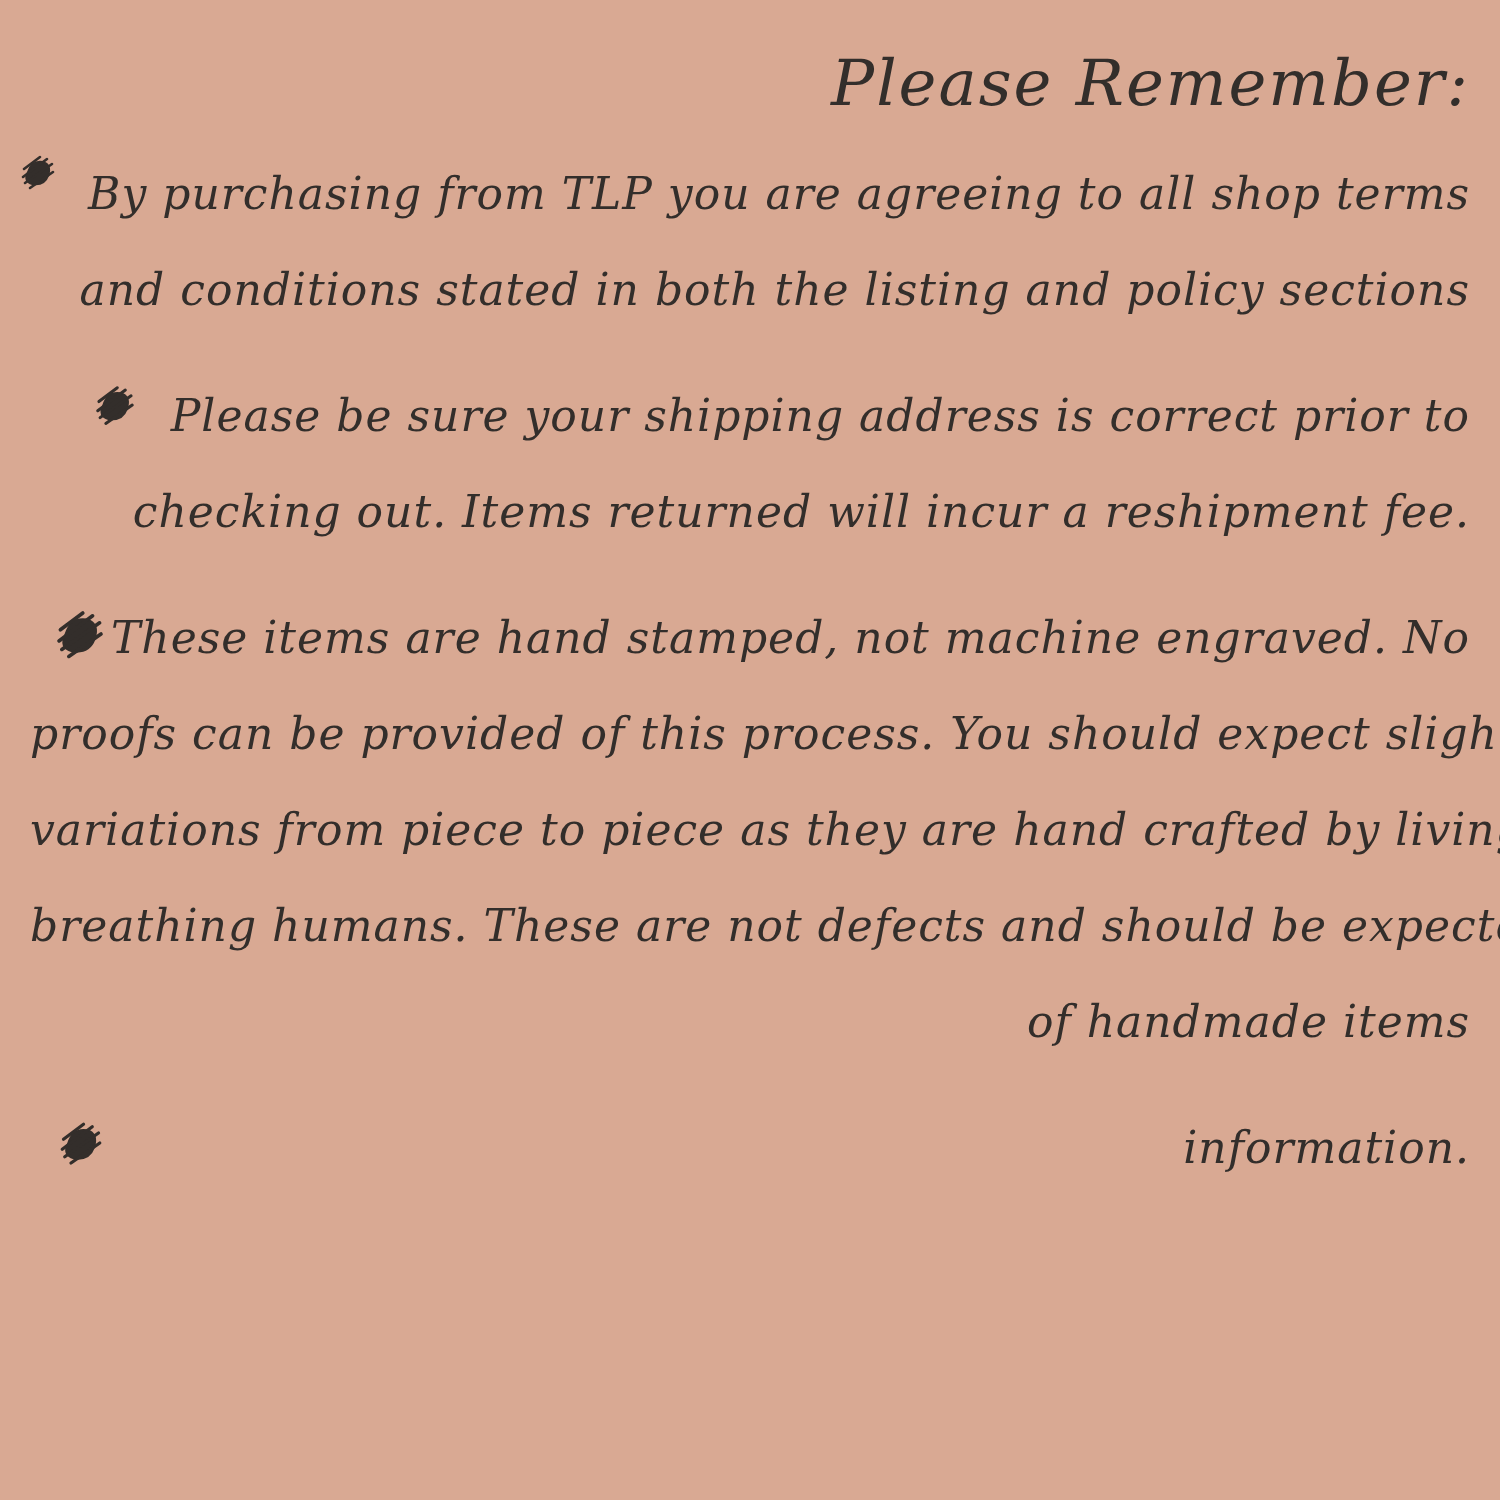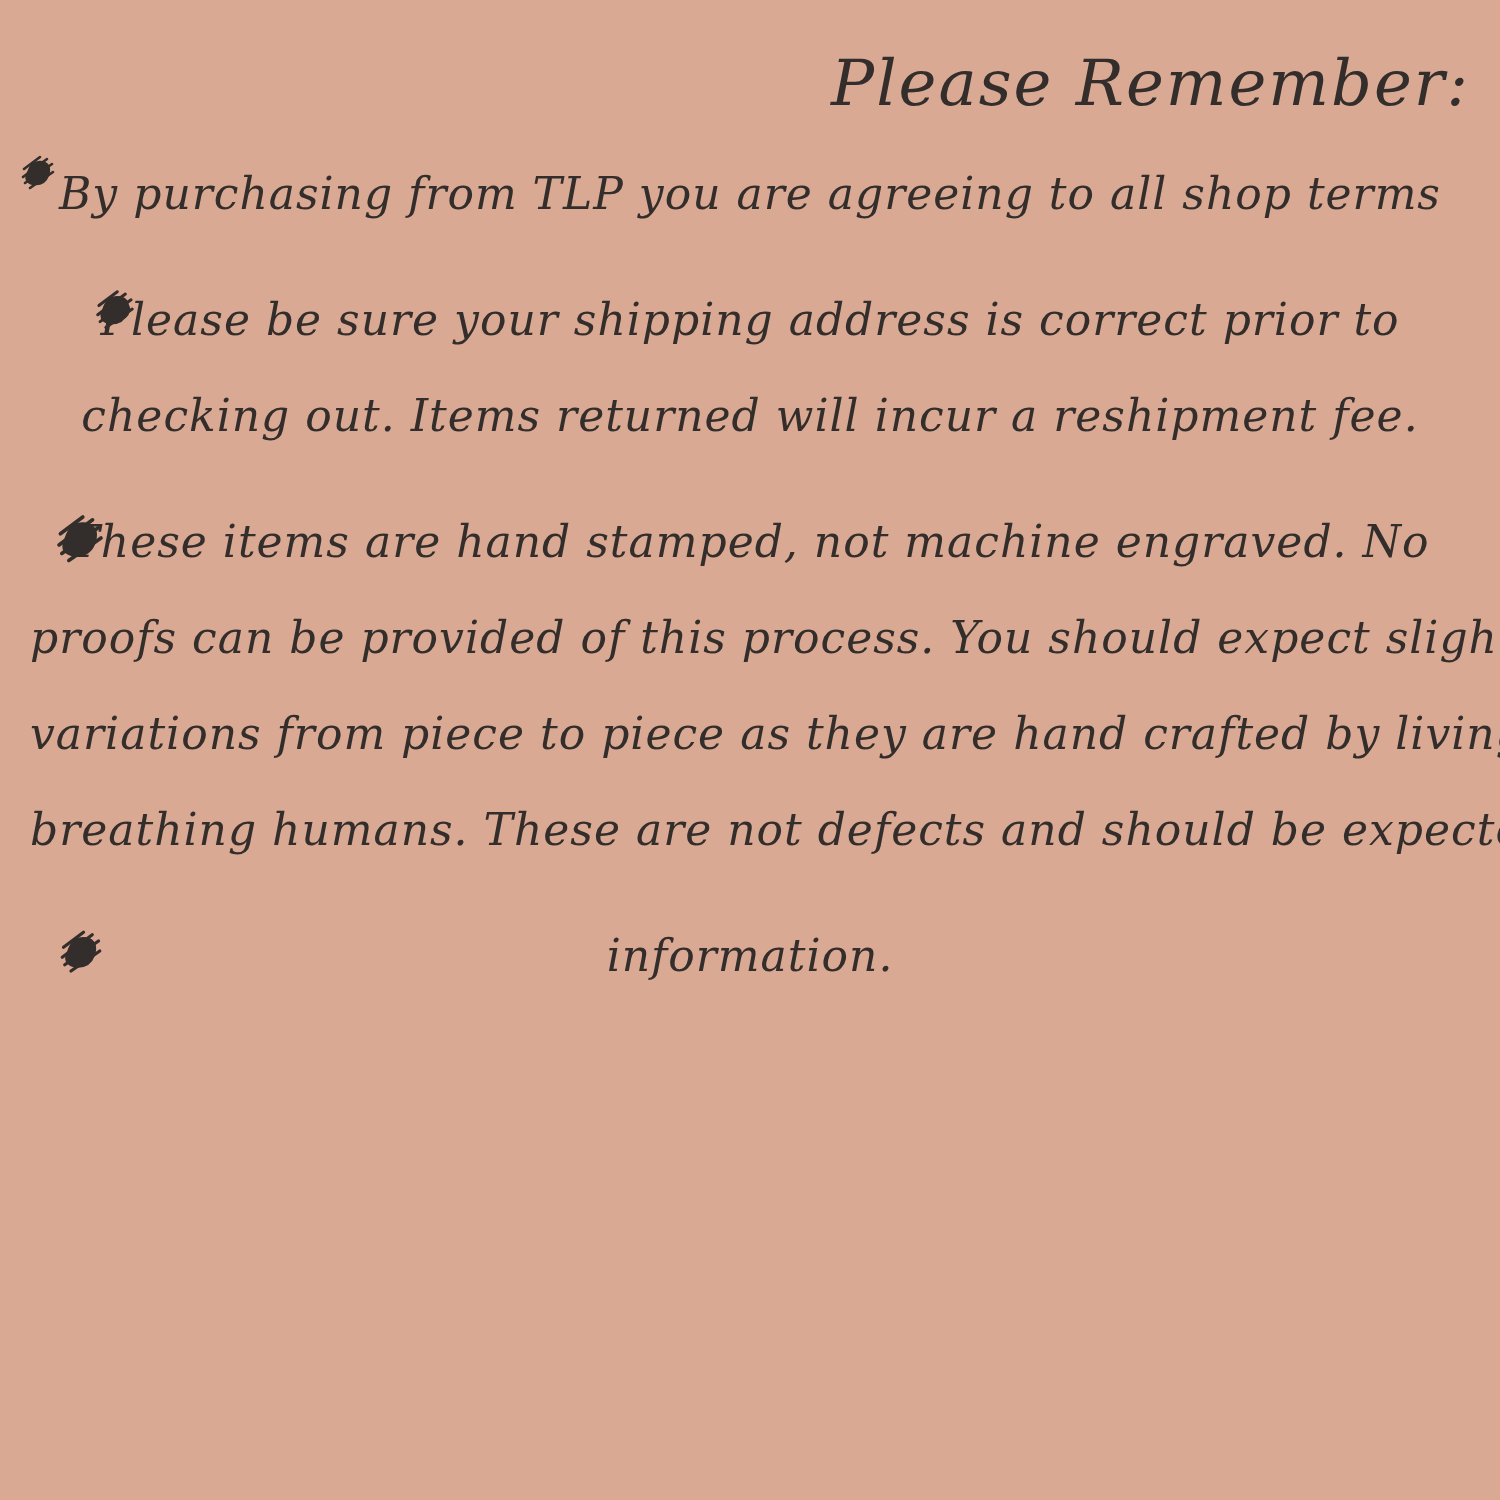--- a/index.html
+++ b/index.html
@@ -26,21 +26,21 @@
     text-align: right;
     font-size: 64px;
     font-weight: 400;
     font-style: italic;
     letter-spacing: 2px;
   }
   .bullet {
     position: relative;
     max-width: 1440px;
     margin: 0 auto 30px auto;
-    text-align: center;
+    text-align: right;
   }
   .line {
     font-style: italic;
     font-size: 44px;
     line-height: 96px;
     letter-spacing: 1px;
     white-space: nowrap;
   }
   .scribble {
     position: absolute;
@@ -61,20 +61,21 @@
   <h1 class="title">Please Remember:</h1>
 
   <section class="bullet b1">
     <span class="scribble">
       <svg viewBox="0 0 40 40" width="100%" height="100%" aria-hidden="true">
         <path d="M9 20 Q13 7 25 9 Q35 12 31 24 Q27 35 14 33 Q4 30 9 20 Z" fill="#332e2b"></path>
         <path d="M5 25 L29 7 M7 31 L34 12 M12 36 L35 20 M6 17 L22 5" stroke="#332e2b" stroke-width="2.6" fill="none" stroke-linecap="round"></path>
       </svg>
     </span>
     <div class="line">By purchasing from TLP you are agreeing to all shop terms</div>
+    <div class="line">and conditions stated in both the listing and policy sections</div>
   </section>
 
   <section class="bullet b2">
     <span class="scribble">
       <svg viewBox="0 0 40 40" width="100%" height="100%" aria-hidden="true">
         <path d="M9 20 Q13 7 25 9 Q35 12 31 24 Q27 35 14 33 Q4 30 9 20 Z" fill="#332e2b"></path>
         <path d="M5 25 L29 7 M7 31 L34 12 M12 36 L35 20 M6 17 L22 5" stroke="#332e2b" stroke-width="2.6" fill="none" stroke-linecap="round"></path>
       </svg>
     </span>
     <div class="line">Please be sure your shipping address is correct prior to</div>
@@ -85,20 +86,21 @@
     <span class="scribble">
       <svg viewBox="0 0 40 40" width="100%" height="100%" aria-hidden="true">
         <path d="M9 20 Q13 7 25 9 Q35 12 31 24 Q27 35 14 33 Q4 30 9 20 Z" fill="#332e2b"></path>
         <path d="M5 25 L29 7 M7 31 L34 12 M12 36 L35 20 M6 17 L22 5" stroke="#332e2b" stroke-width="2.6" fill="none" stroke-linecap="round"></path>
       </svg>
     </span>
     <div class="line">These items are hand stamped, not machine engraved. No</div>
     <div class="line">proofs can be provided of this process. You should expect slight</div>
     <div class="line">variations from piece to piece as they are hand crafted by living,</div>
     <div class="line">breathing humans. These are not defects and should be expected</div>
+    <div class="line">of handmade items</div>
   </section>
 
   <section class="bullet b4">
     <span class="scribble">
       <svg viewBox="0 0 40 40" width="100%" height="100%" aria-hidden="true">
         <path d="M9 20 Q13 7 25 9 Q35 12 31 24 Q27 35 14 33 Q4 30 9 20 Z" fill="#332e2b"></path>
         <path d="M5 25 L29 7 M7 31 L34 12 M12 36 L35 20 M6 17 L22 5" stroke="#332e2b" stroke-width="2.6" fill="none" stroke-linecap="round"></path>
       </svg>
     </span>
     <div class="line">information.</div>

